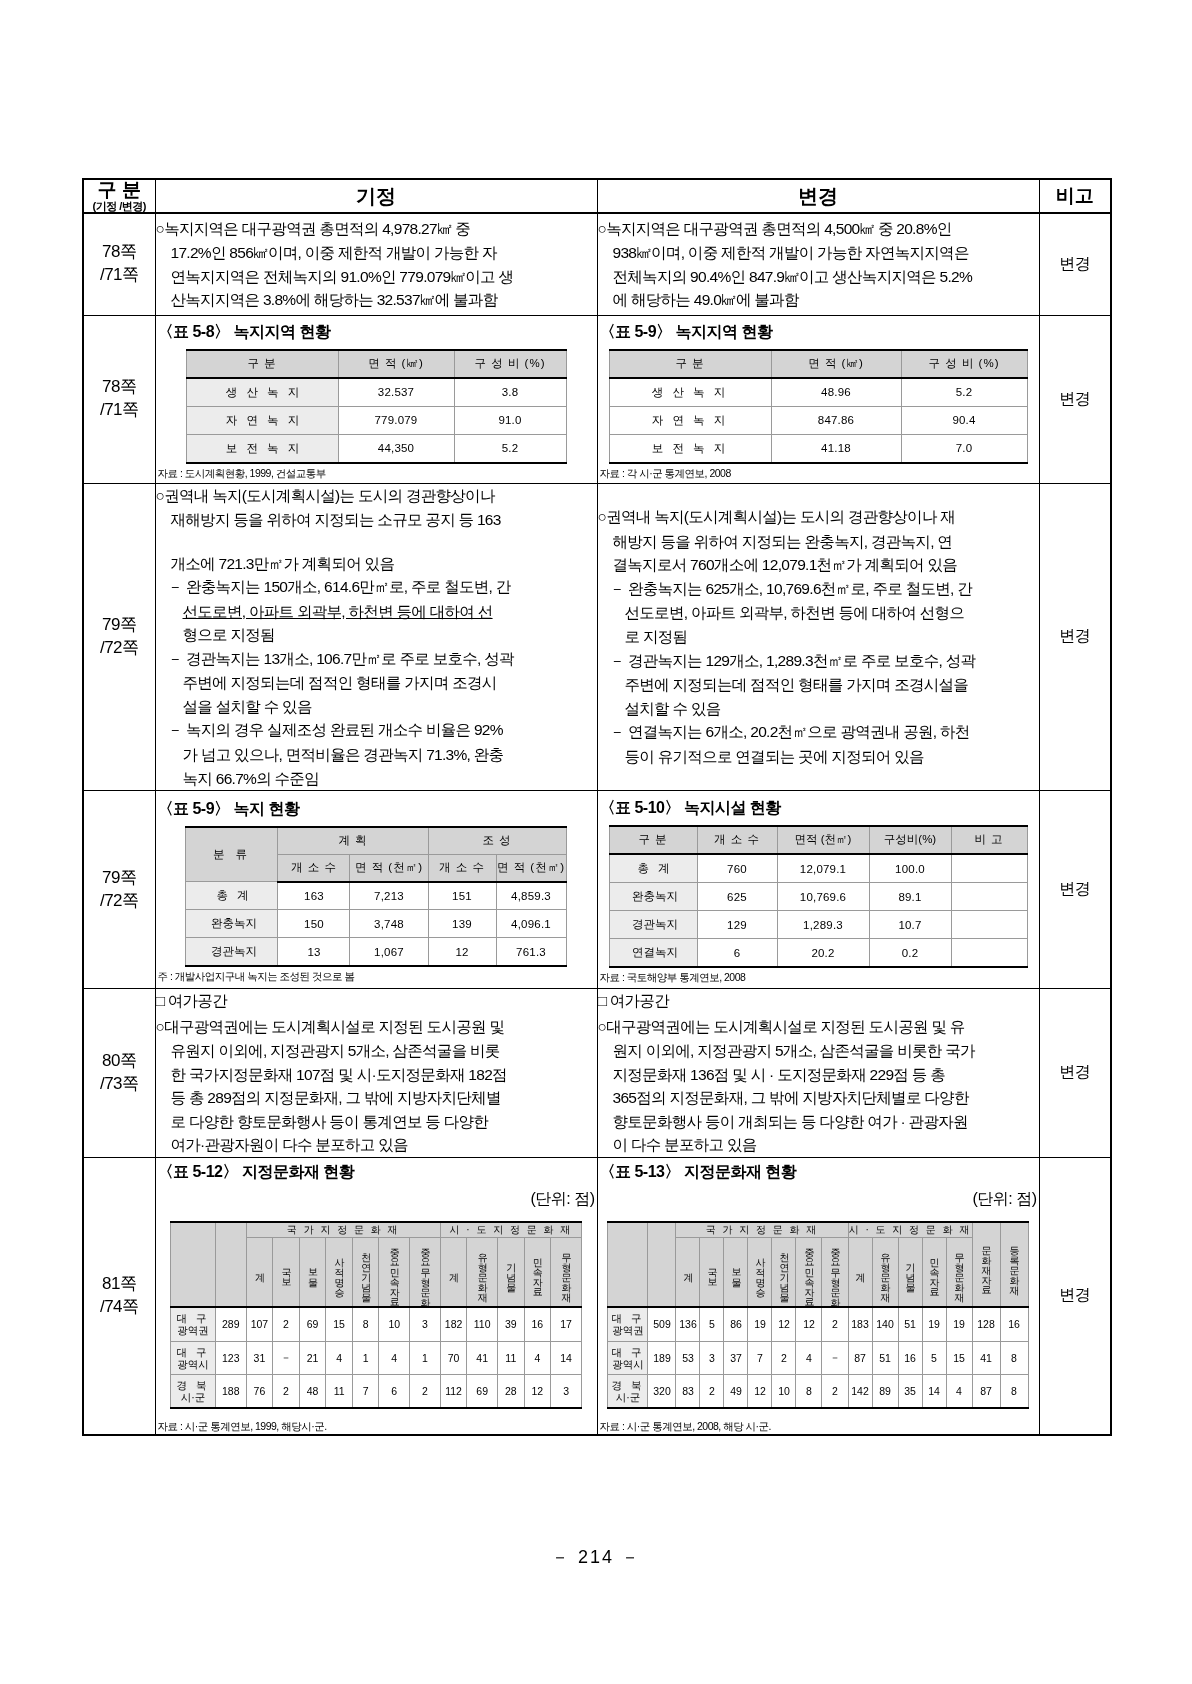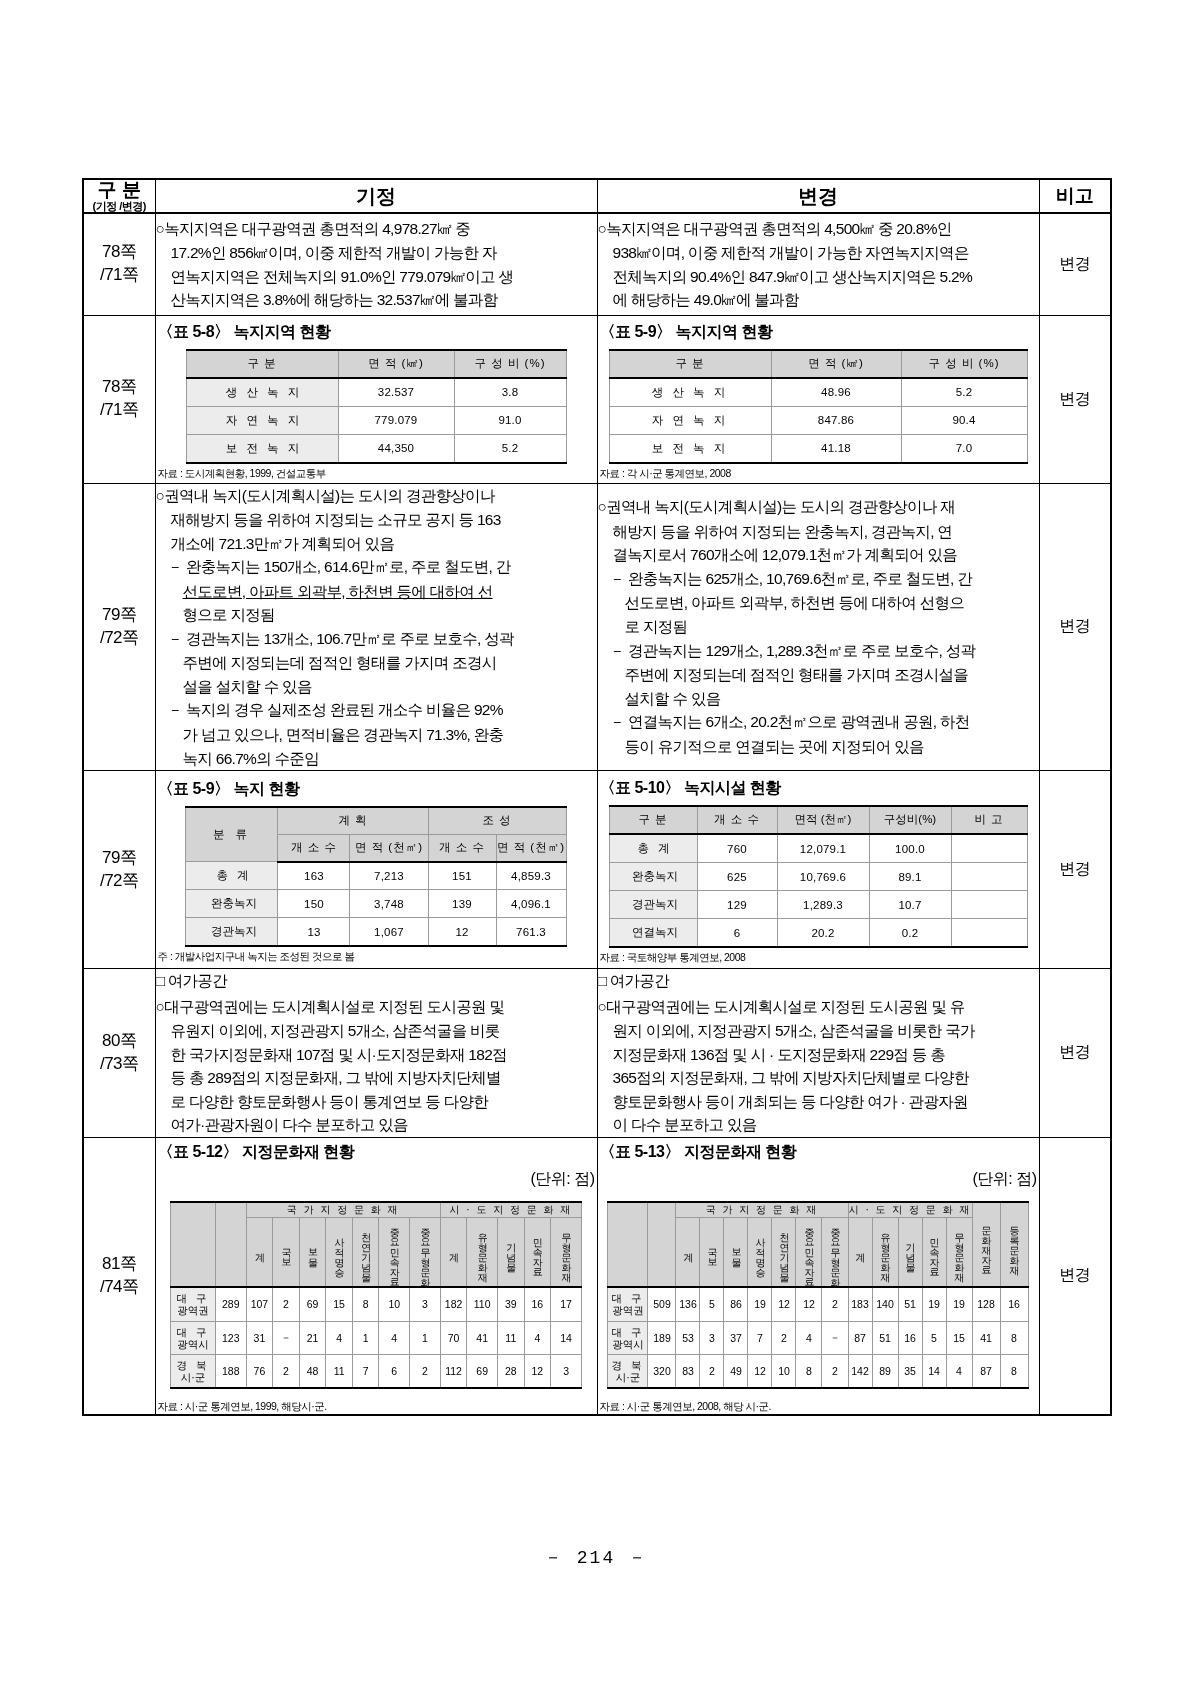--- a/index.html
+++ b/index.html
@@ -223,21 +223,20 @@
 
   
   .footer {
     position: absolute;
     left: 0;
     top: 1545px;
     width: 1192px;
     text-align: center;
     font-size: 18px;
     letter-spacing: 2px;
-    font-family: Liberation Mono, monospace;
   }
 </style>
 </head>
 <body>
 
 <div class="page">
 
   <table class="main-table">
     <colgroup>
       <col class="col-page">
@@ -362,21 +361,21 @@
 
       <tr style="height:270px;">
         <td class="page-cell">
           <span>79쪽</span><br>
           <span>/72쪽</span>
         </td>
         <td class="body-cell">
           <div class="para">
             <span class="bullet-o">○권역내  녹지(도시계획시설)는  도시의  경관향상이나</span>
             <span style="display:block;padding-left:15px;">재해방지  등을  위하여  지정되는  소규모  공지  등 163</span>
-            <span style="display:block;padding-left:15px;">개소에  721.3만㎡가  계획되어  있음</span>
+            <span style="display:block;padding-left:15px;margin-top:20px;">개소에  721.3만㎡가  계획되어  있음</span>
             <span class="bullet-dash">－ 완충녹지는  150개소,  614.6만㎡로,  주로  철도변,  간</span>
             <span style="display:block;padding-left:27px;text-decoration:underline;">선도로변,  아파트  외곽부,  하천변  등에  대하여  선</span>
             <span style="display:block;padding-left:27px;">형으로  지정됨</span>
             <span class="bullet-dash">－ 경관녹지는  13개소,  106.7만㎡로  주로  보호수,  성곽</span>
             <span style="display:block;padding-left:27px;">주변에  지정되는데  점적인  형태를  가지며  조경시</span>
             <span style="display:block;padding-left:27px;">설을  설치할  수  있음</span>
             <span class="bullet-dash">－ 녹지의  경우  실제조성  완료된  개소수  비율은 92%</span>
             <span style="display:block;padding-left:27px;">가  넘고  있으나,  면적비율은  경관녹지 71.3%, 완충</span>
             <span style="display:block;padding-left:27px;">녹지 66.7%의  수준임</span>
           </div>

